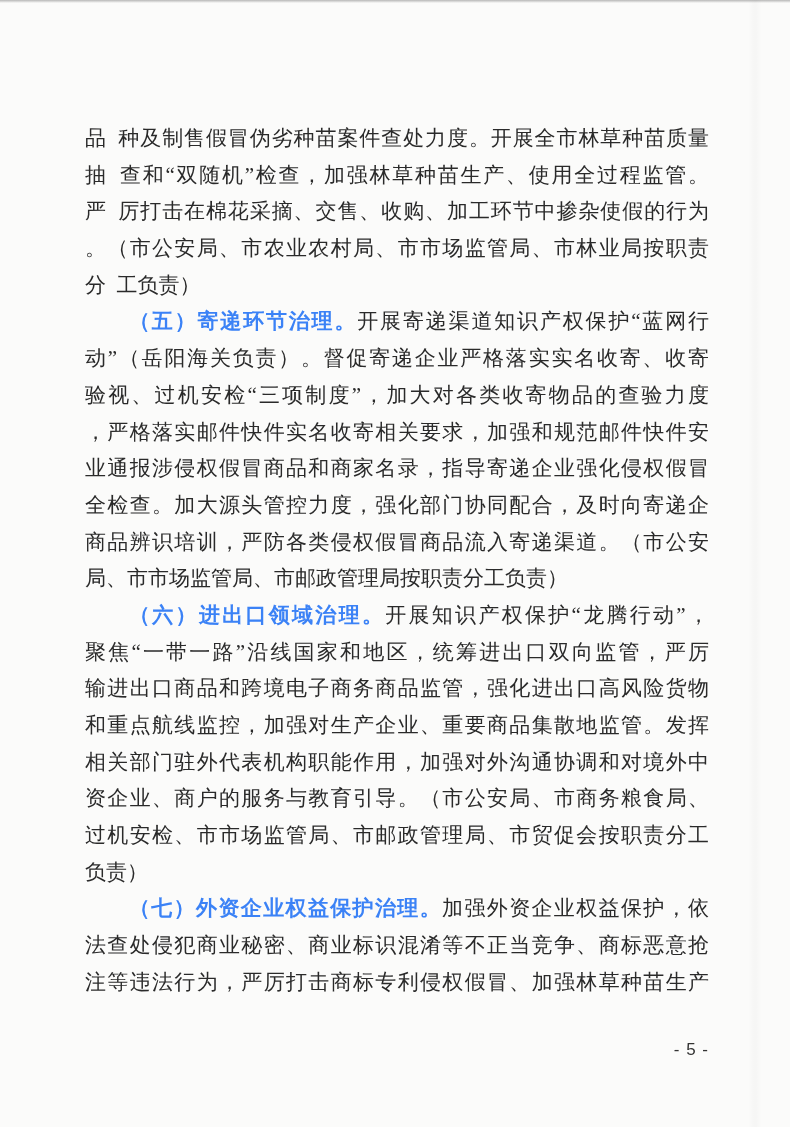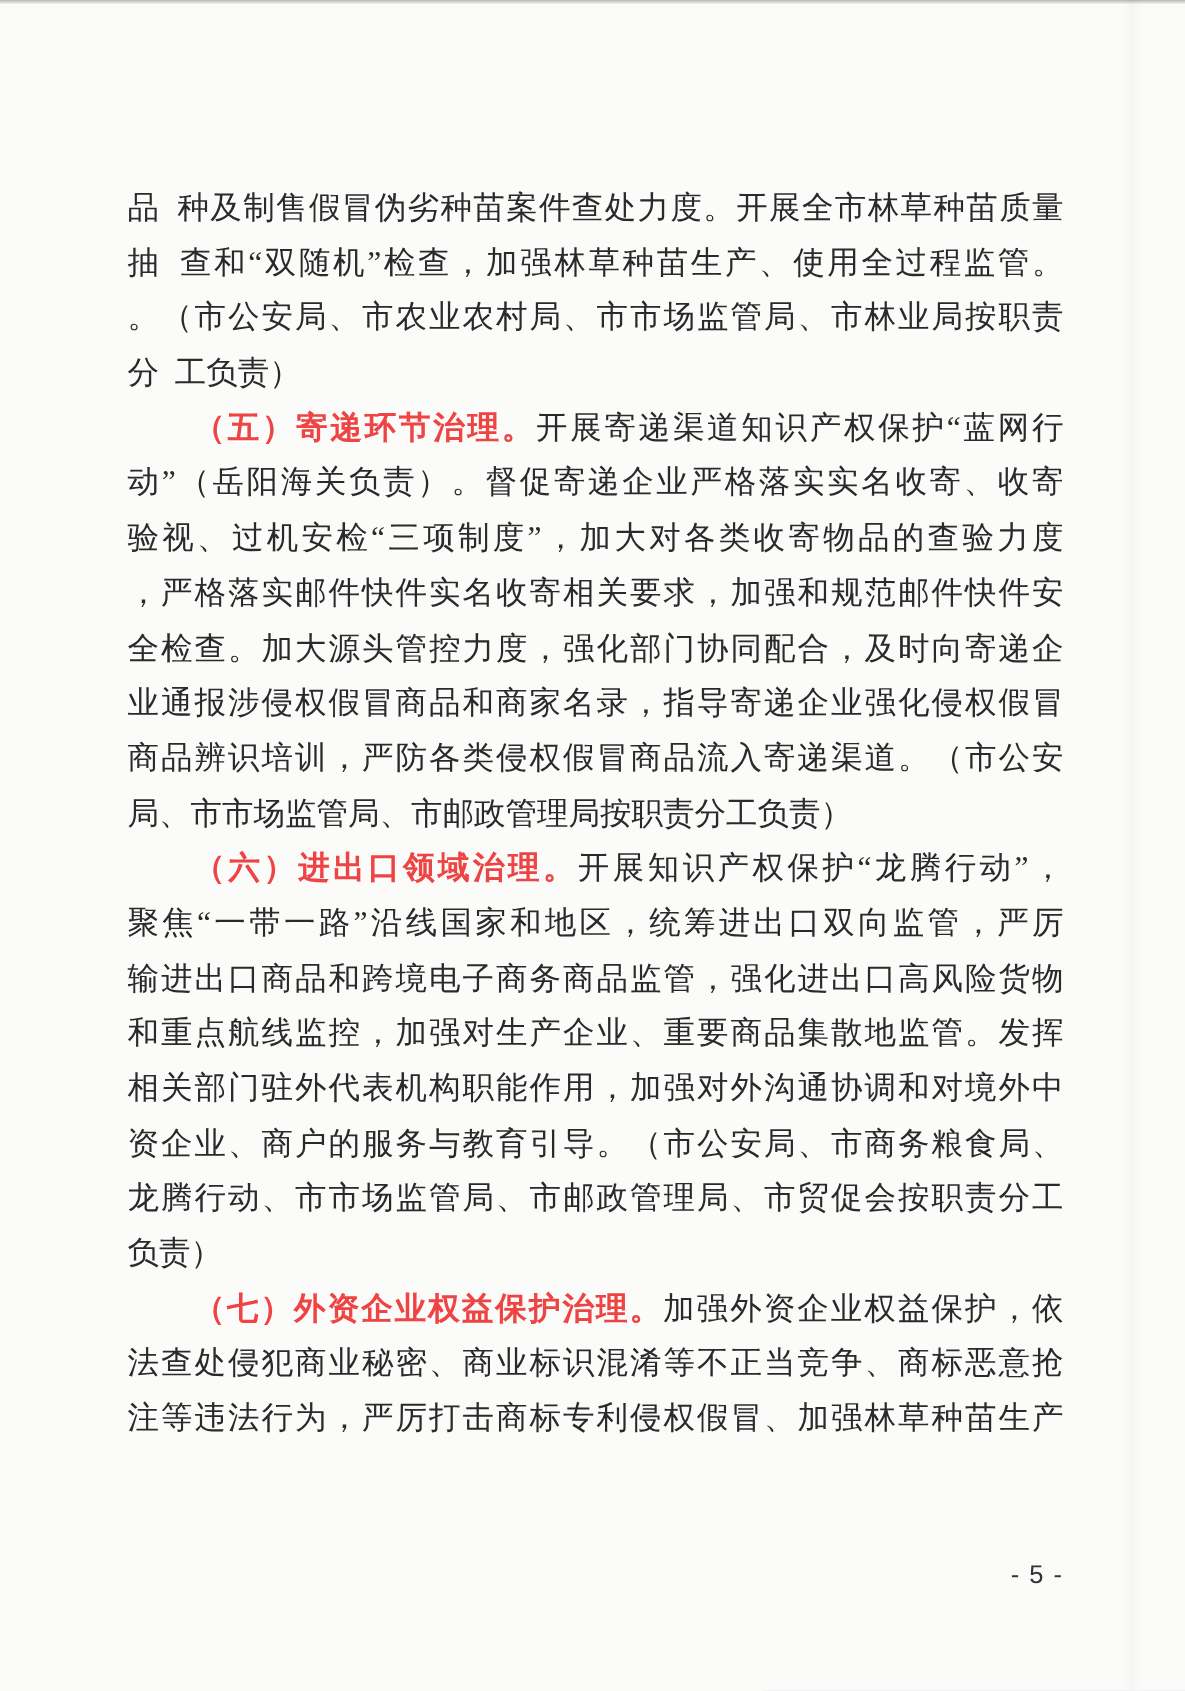--- a/index.html
+++ b/index.html
@@ -42,68 +42,69 @@
     text-align: justify;
     text-align-last: justify;
     text-justify: inter-ideograph;
   }
   .line.short {
     text-align: right;
     text-align-last: left;
     font-family: Liberation Serif, serif;
   }
   .line.indent { text-indent: 44px; }
-  .head { font-weight: 700; color: #ef4444; margin-top: 16px; }
+  .head { font-weight: 700; color: #3b82f6; margin-top: 16px; }
   .footer {
     position: absolute;
     top: 1040px; left: 0;
     width: 709px;
     text-align: right;
     font-size: 17px;
     letter-spacing: 1px;
     color: #333;
     font-family: "Liberation Sans", sans-serif;
   }
 </style>
 </head>
 <body>
 
 <div class="page">
   <div class="doc">
 
     <div class="para">
       <div class="line">品 种及制售假冒伪劣种苗案件查处力度。开展全市林草种苗质量</div>
       <div class="line">抽 查和“双随机”检查，加强林草种苗生产、使用全过程监管。</div>
+      <div class="line">严 厉打击在棉花采摘、交售、收购、加工环节中掺杂使假的行为</div>
       <div class="line">。（市公安局、市农业农村局、市市场监管局、市林业局按职责</div>
       <div class="line short">分 工负责）</div>
     </div>
 
     <div class="para">
       <div class="line indent">
         <span class="head">（五）寄递环节治理。</span><span>开展寄递渠道知识产权保护“蓝网行</span>
       </div>
       <div class="line">动”（岳阳海关负责）。督促寄递企业严格落实实名收寄、收寄</div>
       <div class="line">验视、过机安检“三项制度”，加大对各类收寄物品的查验力度</div>
       <div class="line">，严格落实邮件快件实名收寄相关要求，加强和规范邮件快件安</div>
+      <div class="line">业通报涉侵权假冒商品和商家名录，指导寄递企业强化侵权假冒</div>
       <div class="line">全检查。加大源头管控力度，强化部门协同配合，及时向寄递企</div>
-      <div class="line">业通报涉侵权假冒商品和商家名录，指导寄递企业强化侵权假冒</div>
       <div class="line">商品辨识培训，严防各类侵权假冒商品流入寄递渠道。（市公安</div>
       <div class="line short">局、市市场监管局、市邮政管理局按职责分工负责）</div>
     </div>
 
     <div class="para">
       <div class="line indent">
         <span class="head">（六）进出口领域治理。</span><span>开展知识产权保护“龙腾行动”，</span>
       </div>
       <div class="line">聚焦“一带一路”沿线国家和地区，统筹进出口双向监管，严厉</div>
       <div class="line">输进出口商品和跨境电子商务商品监管，强化进出口高风险货物</div>
       <div class="line">和重点航线监控，加强对生产企业、重要商品集散地监管。发挥</div>
       <div class="line">相关部门驻外代表机构职能作用，加强对外沟通协调和对境外中</div>
       <div class="line">资企业、商户的服务与教育引导。（市公安局、市商务粮食局、</div>
-      <div class="line">龙腾行动、市市场监管局、市邮政管理局、市贸促会按职责分工</div>
+      <div class="line">过机安检、市市场监管局、市邮政管理局、市贸促会按职责分工</div>
       <div class="line short">负责）</div>
     </div>
 
     <div class="para">
       <div class="line indent">
         <span class="head">（七）外资企业权益保护治理。</span><span>加强外资企业权益保护，依</span>
       </div>
       <div class="line">法查处侵犯商业秘密、商业标识混淆等不正当竞争、商标恶意抢</div>
       <div class="line">注等违法行为，严厉打击商标专利侵权假冒、加强林草种苗生产</div>
     </div>

